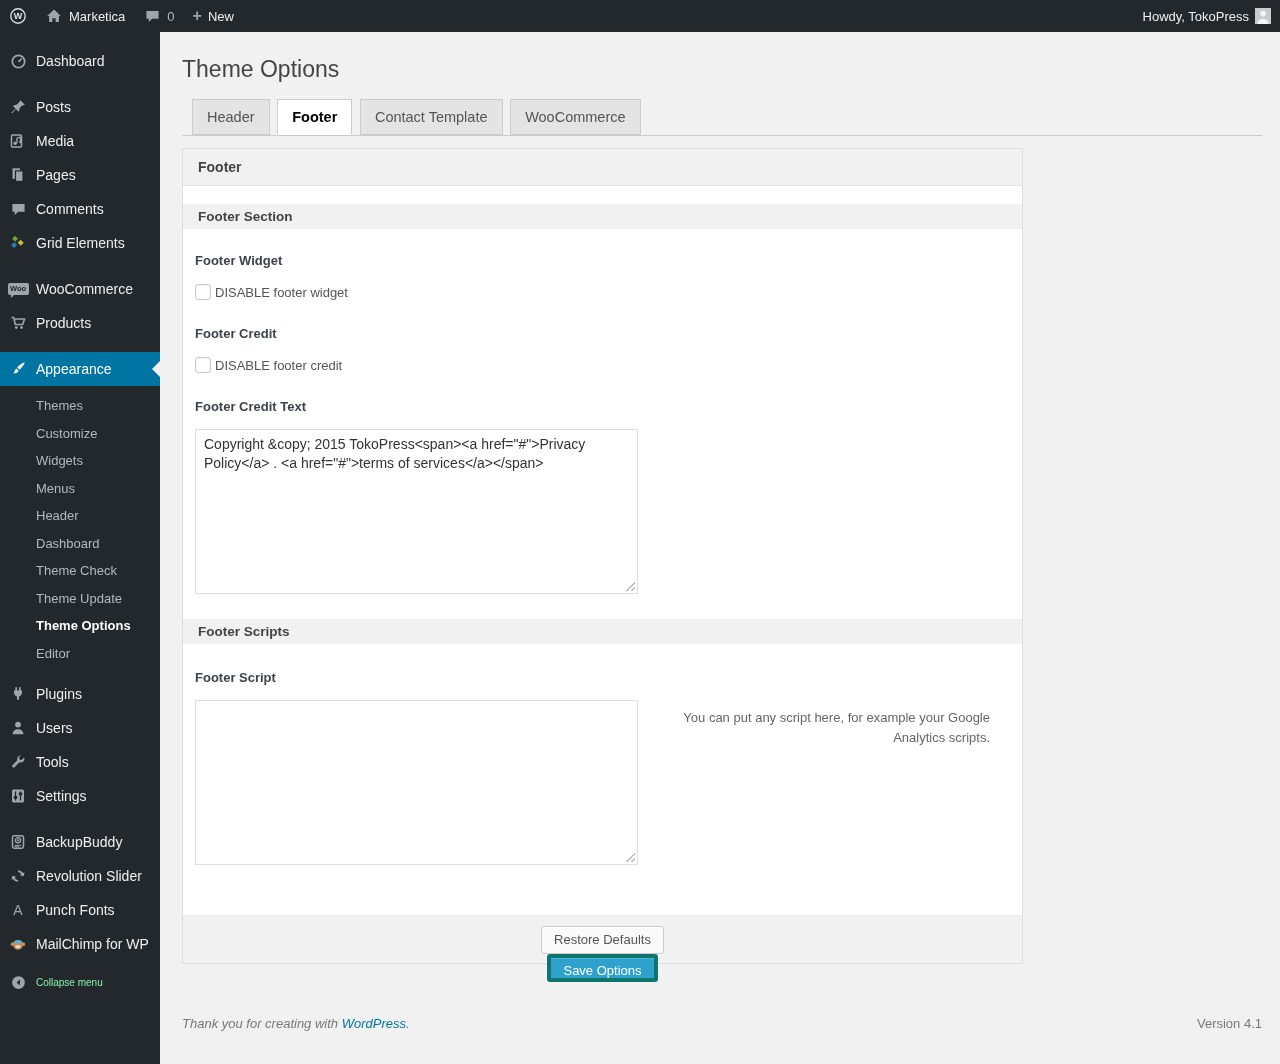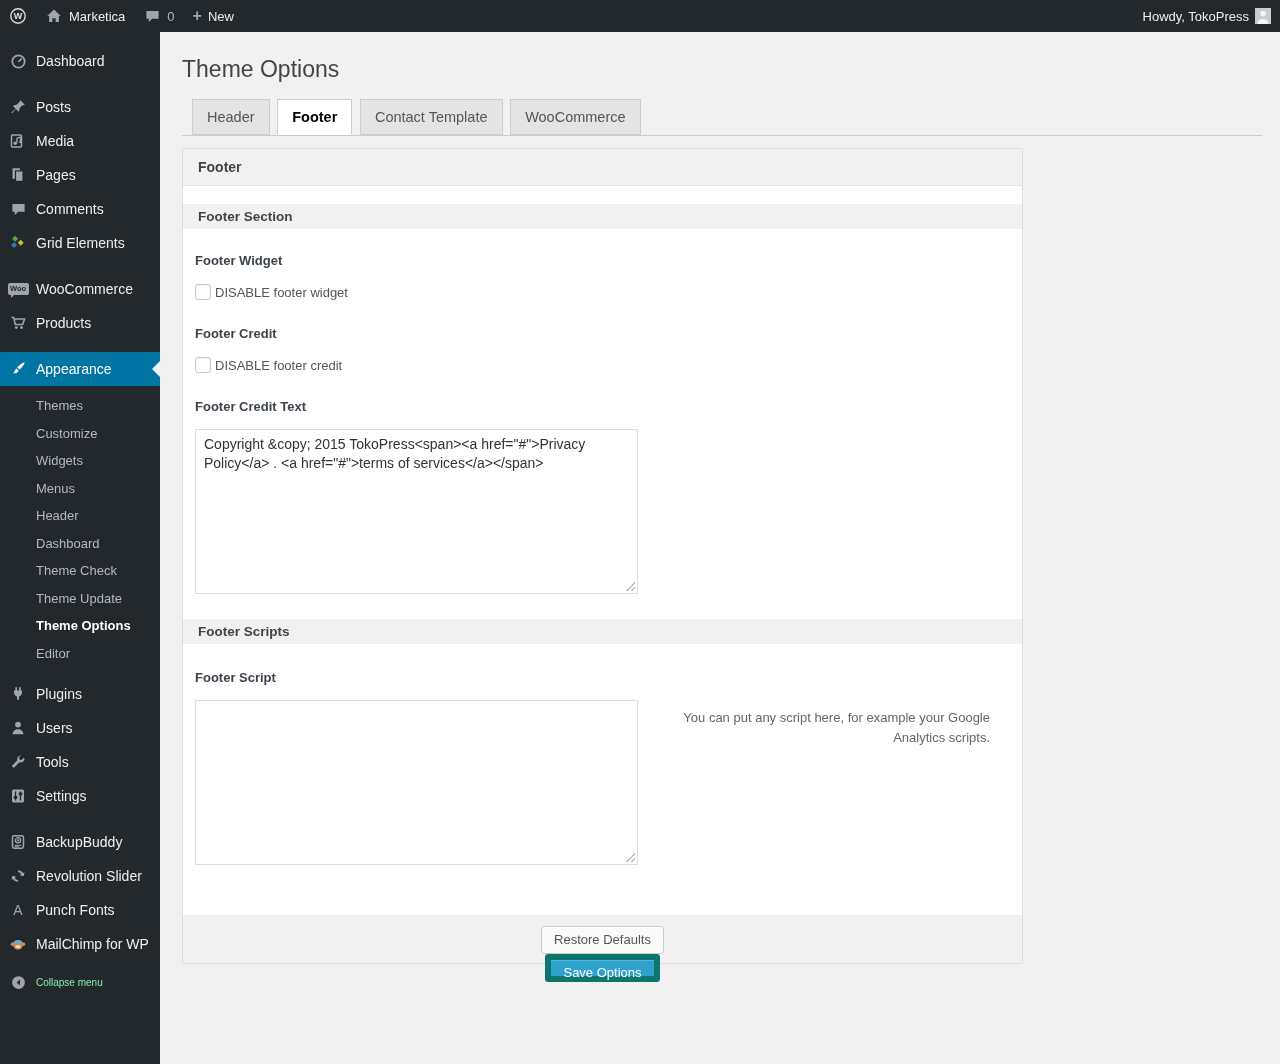--- a/index.html
+++ b/index.html
@@ -105,21 +105,21 @@
   .hint{ margin-left:17px; padding-top:8px; width:335px; color:#666; font-size:13px; line-height:20px;text-align:right; }
   .panel-footer{
     background:#f1f1f1; border-top:1px solid #ececec; padding:10px 11px; height:48px;
     display:flex; align-items:center; justify-content:space-between;flex-direction:column;
   }
   .btn{
     display:inline-block; height:28px; line-height:26px; padding:0 12px;
     border-radius:3px; font-size:13px; cursor:pointer;
   }
   .btn-secondary{ background:#fafafa; border:1px solid #ccc; color:#555; box-shadow:inset 0 1px 0 #fff; }
-  .btn-primary{ background:#2ea2cc; border:6px solid #0f766e; color:#fff; box-shadow:inset 0 1px 0 rgba(120,200,230,.5); }
+  .btn-primary{ background:#2ea2cc; border:4px solid #0f766e; color:#fff; box-shadow:inset 0 1px 0 rgba(120,200,230,.5); }
   
   #page-footer{ margin-top:52px; width:1080px; display:flex; justify-content:space-between; align-items:baseline; }
   #thanks{ font-style:italic; color:#777; font-size:13px; }
   #thanks a{ color:#0074a2; cursor:pointer; }
   #version{ color:#777; font-size:13px; }
   svg{ display:block; }
 </style>
 </head>
 <body>
 
@@ -413,13 +413,17 @@
         <div class="hint">You can put any script here, for example your Google Analytics scripts.</div>
       </div>
     </div>
 
     <div class="panel-footer">
       <span class="btn btn-secondary">Restore Defaults</span>
       <span class="btn btn-primary">Save Options</span>
     </div>
   </div>
 
+  <div id="page-footer">
+    <span id="thanks"><span>Thank you for creating with </span><a>WordPress</a><span>.</span></span>
+    <span id="version">Version 4.1</span>
+  </div>
 </div>
 
 </body></html>

